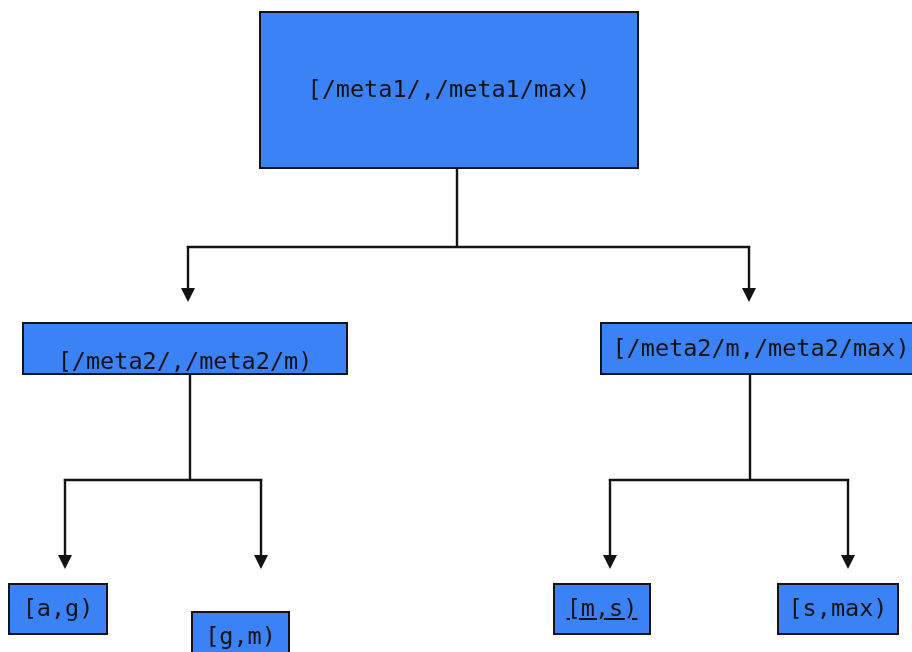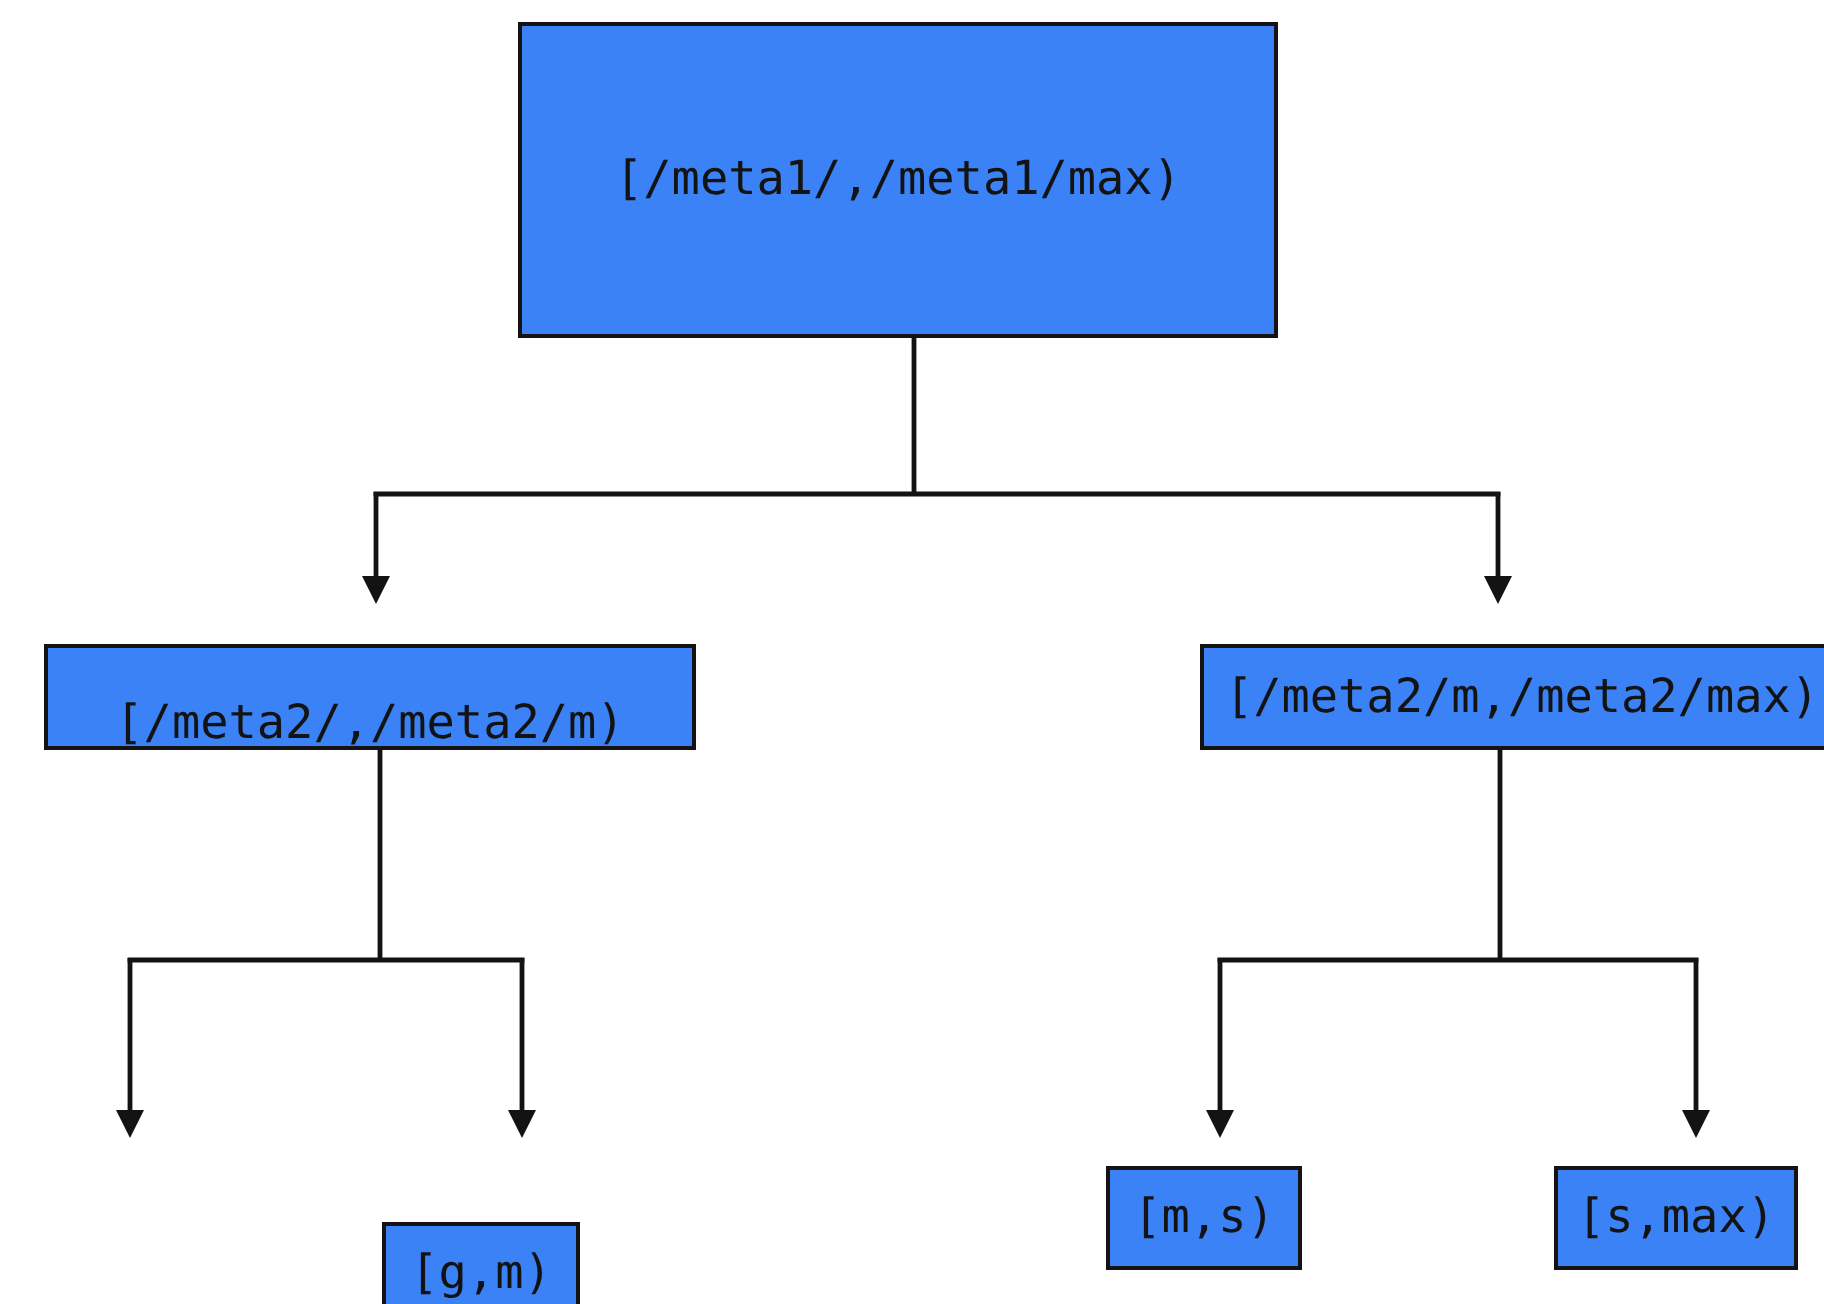--- a/index.html
+++ b/index.html
@@ -66,21 +66,21 @@
     font-size: 23.5px;
     margin-left: 20px;
   }
   .node-leaf {
     top: 583px;
     height: 52px;
     font-size: 23.5px;
   }
   .node-leaf-ag   { left: 8px;   width: 100px; }
   .node-leaf-gm   { left: 191px; width: 99px; margin-top: 28px;  }
-  .node-leaf-ms   { left: 553px; width: 98px;  }
+  .node-leaf-ms   { left: 553px; width: 98px; text-decoration: underline;  }
   .node-leaf-smax { left: 777px; width: 122px; }
 </style>
 </head>
 <body>
 
 <div id="diagram-root">
 
   <svg id="edge-layer" viewBox="0 0 912 652" width="912" height="652" xmlns="http://www.w3.org/2000/svg">
     <g fill="#131313" stroke="#131313" stroke-width="2.4" stroke-linecap="butt">
 
@@ -119,20 +119,23 @@
   </div>
 
   <div class="tree-node node-internal-left">
     <span class="node-label">[/meta2/,/meta2/m)</span>
   </div>
 
   <div class="tree-node node-internal-right">
     <span class="node-label">[/meta2/m,/meta2/max)</span>
   </div>
 
+  <div class="tree-node node-leaf node-leaf-ag">
+    <span class="node-label">[a,g)</span>
+  </div>
 
   <div class="tree-node node-leaf node-leaf-gm">
     <span class="node-label">[g,m)</span>
   </div>
 
   <div class="tree-node node-leaf node-leaf-ms">
     <span class="node-label">[m,s)</span>
   </div>
 
   <div class="tree-node node-leaf node-leaf-smax">

